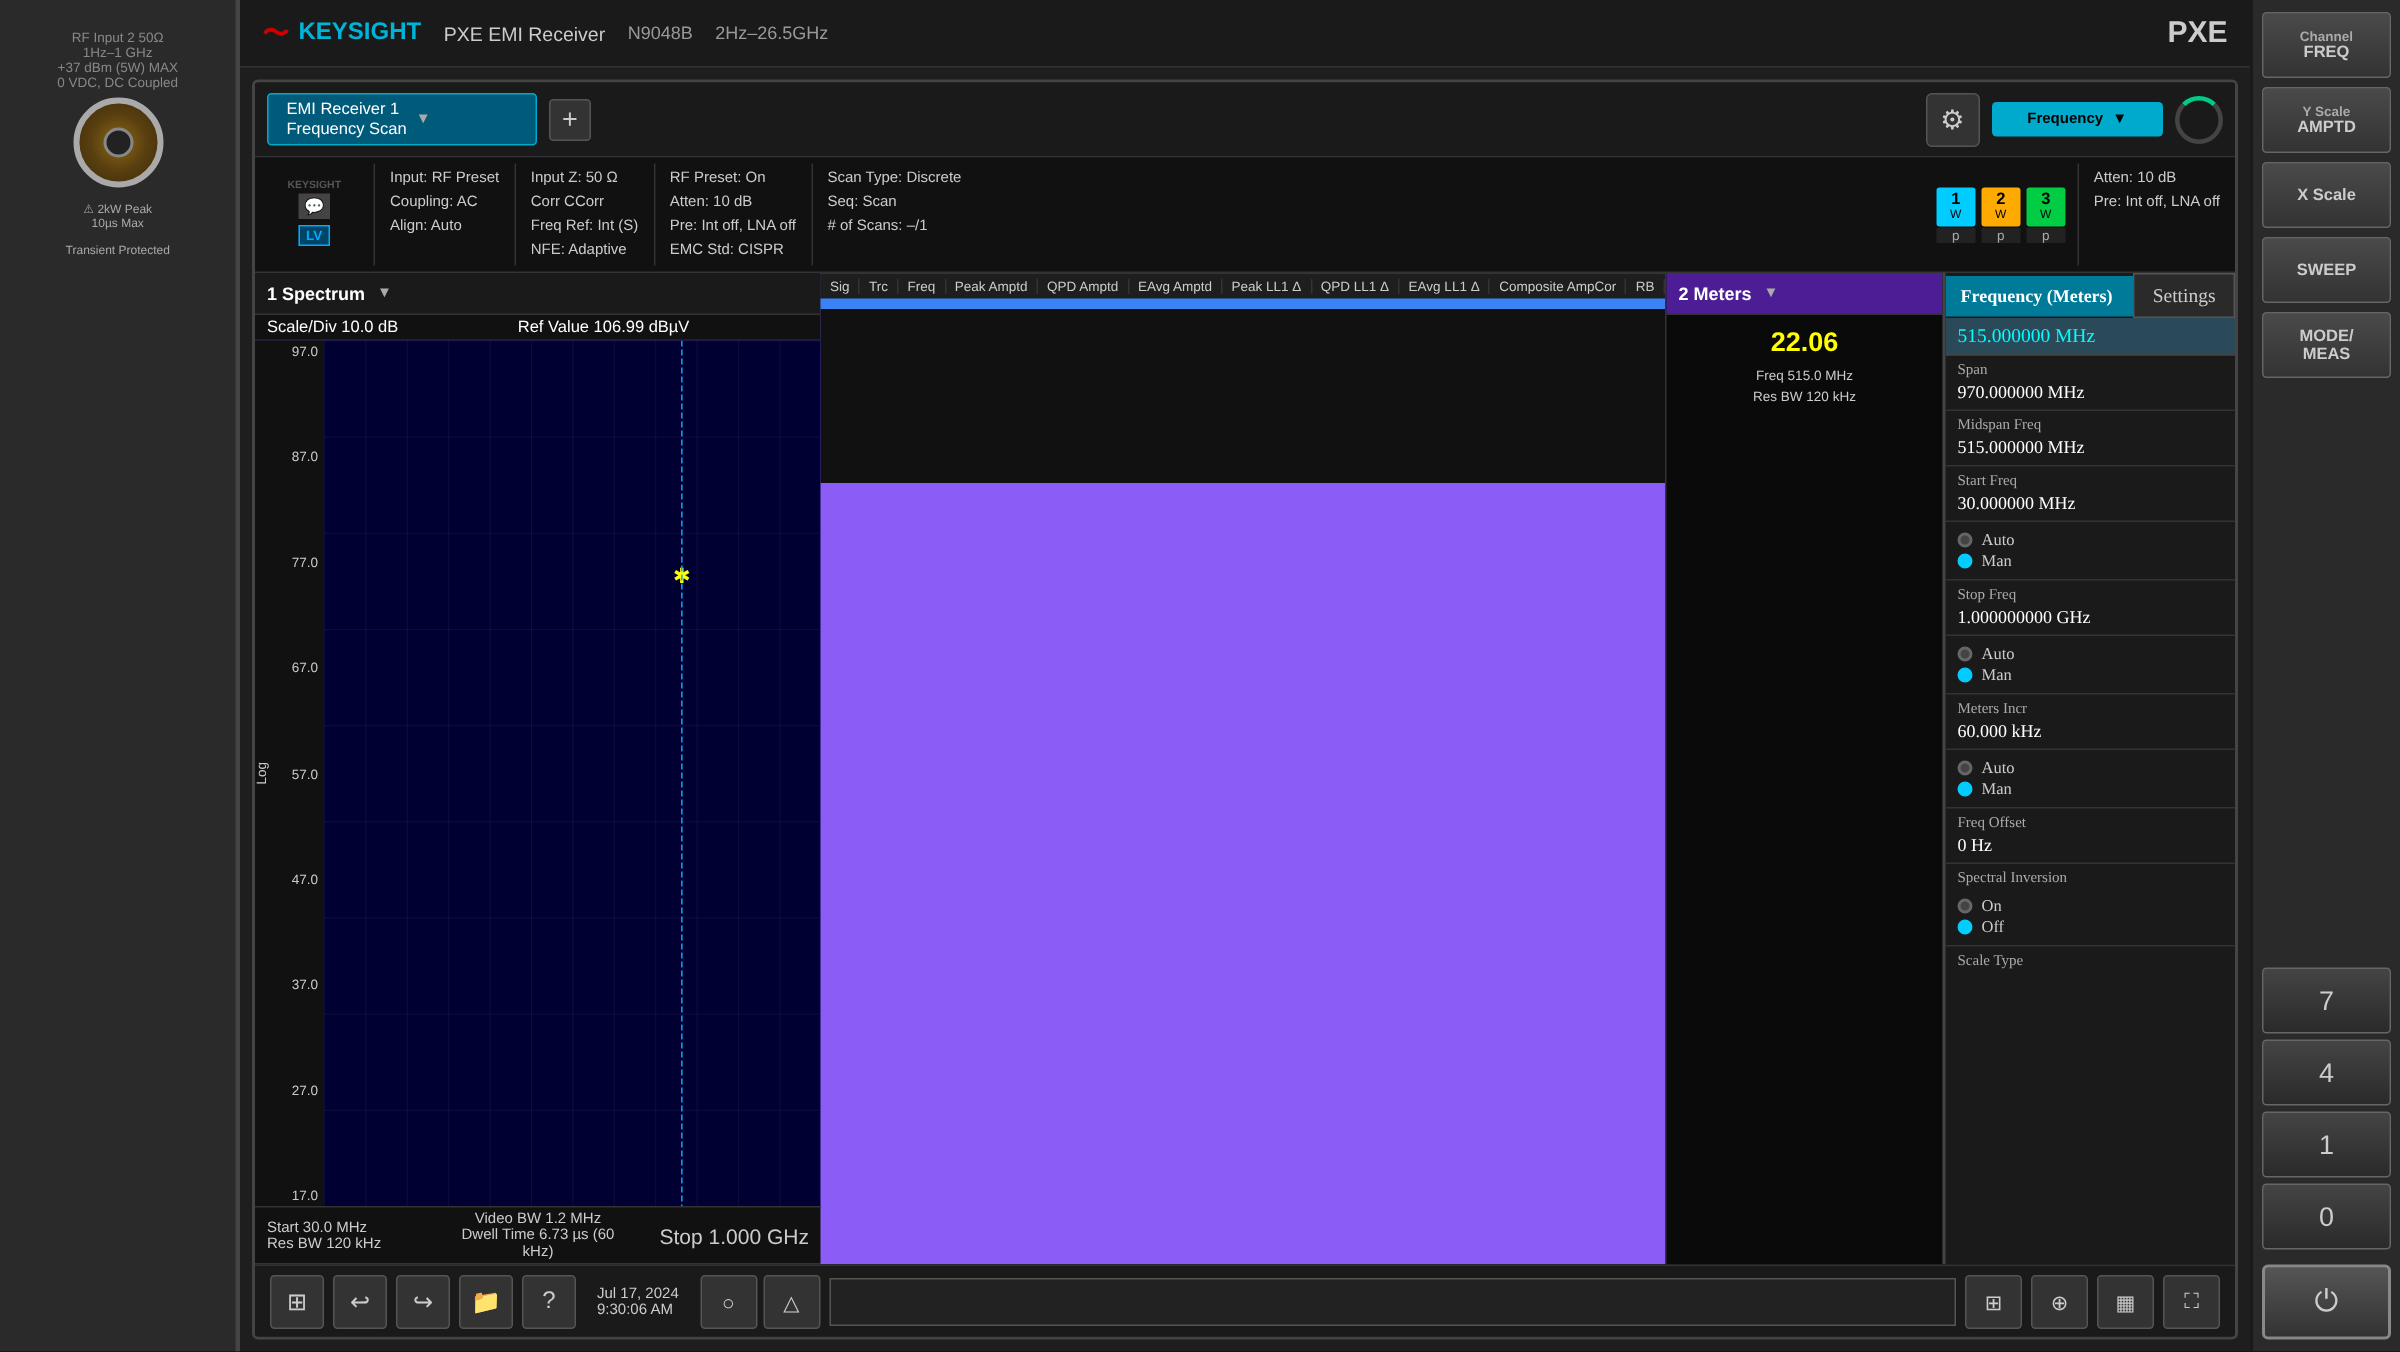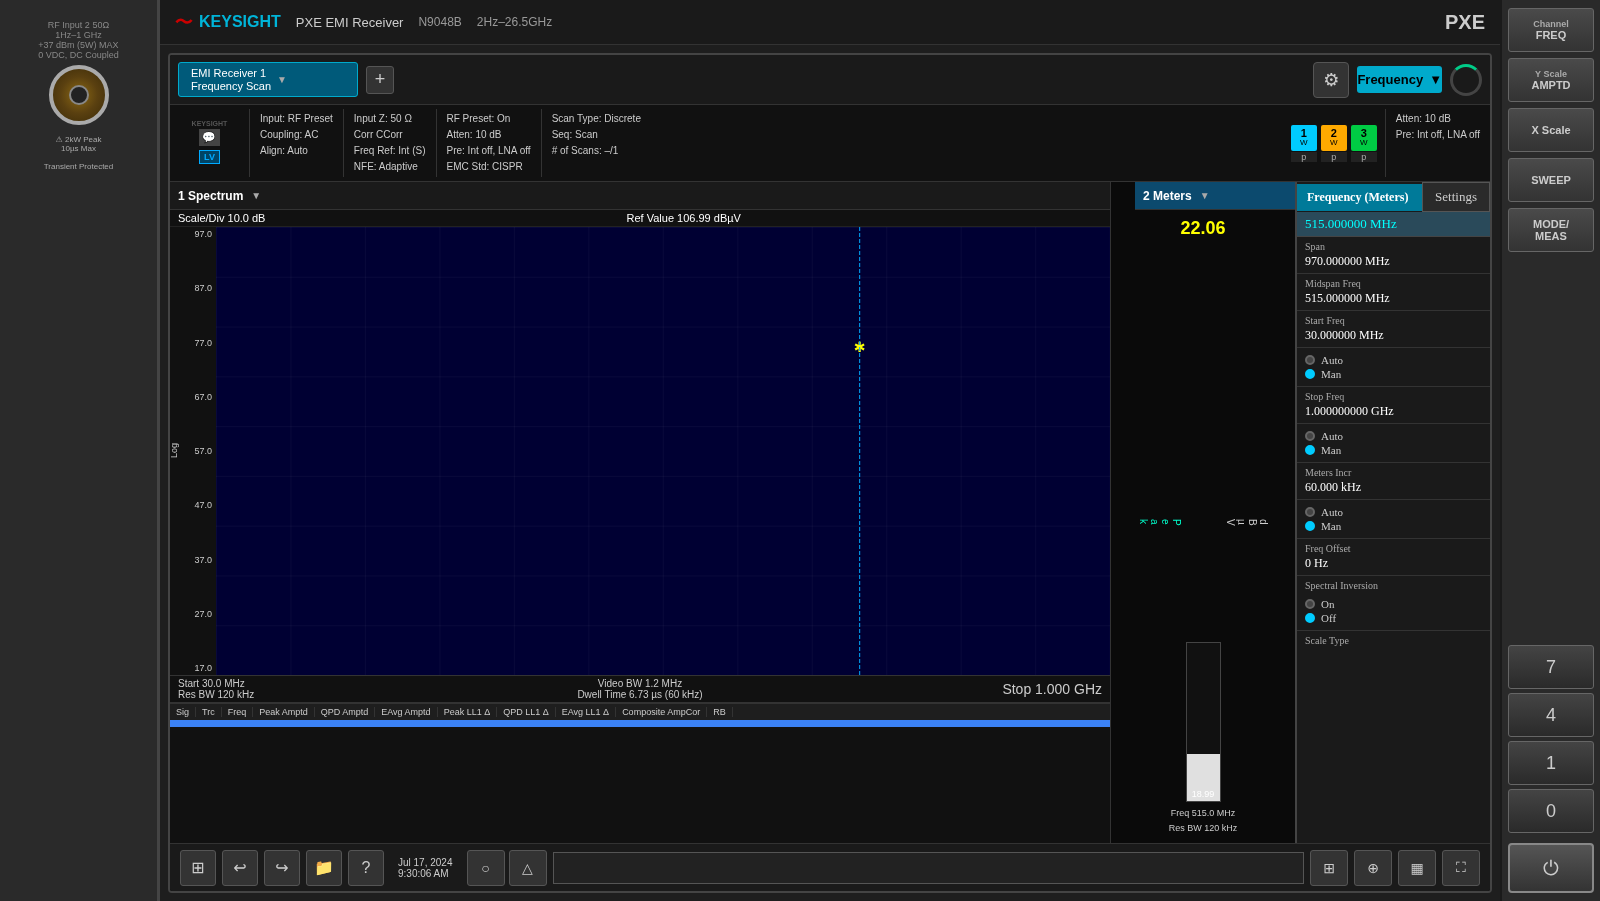--- a/index.html
+++ b/index.html
@@ -176,22 +176,22 @@
       align-items: center;
       justify-content: center;
       border-radius: 4px;
       font-size: 18px;
     }
 
     .freq-dropdown {
       background: #00aacc;
       border: none;
       color: #000;
-      padding: 6px 0;
-      font-size: 13px;
+      padding: 6px 24px;
+      font-size: 10px;
       font-weight: bold;
       border-radius: 3px;
       cursor: pointer;
       display: flex;
       align-items: center;
       gap: 6px;
     }
 
     .spinning-indicator {
       width: 32px;
@@ -296,22 +296,21 @@
     .main-content {
       display: flex;
       flex: 1;
       overflow: hidden;
     }
 
     
     .chart-area {
       flex: 1;
       display: flex;
-      flex-direction: column;
-      background: #f0abfc;
+      background: #8b5cf6;
     }
 
     
     .spectrum-section {
       flex: 1;
       display: flex;
       flex-direction: column;
       border-bottom: 1px solid #333;
     }
 
@@ -399,27 +398,26 @@
     
     .meters-section {
       width: 185px;
       background: #0a0a0a;
       border-left: 1px solid #333;
       display: flex;
       flex-direction: column;
     }
 
     .meters-header {
-      background: #0c4a6e;
+      background: #4c1d95;
       height: 28px;
       display: flex;
       align-items: center;
       padding: 0 8px;
       border-bottom: 1px solid #333;
-      margin-left: 24px;
     }
 
     .meter-display {
       flex: 1;
       display: flex;
       flex-direction: column;
       align-items: center;
       justify-content: flex-start;
       padding: 8px;
       gap: 4px;
@@ -854,28 +852,20 @@
       </div>
 
       <div class="meters-section">
         <div class="meters-header">
           <span class="section-title">2 Meters</span>
           <span class="section-dropdown" style="margin-left:8px;">▼</span>
         </div>
 
         <div class="meter-display">
           <div style="color:#ffff00;font-size:18px;font-weight:bold;text-align:center;">22.06</div>
-          <div style="display:flex;flex:1;width:100%;justify-content:center;gap:4px;align-items:flex-end;">
-            <div style="color:#00ffcc;font-size:10px;writing-mode:vertical-rl;align-self:center;">P<br>e<br>a<br>k</div>
-            <div style="width:35px;height:160px;background:#111;border:1px solid #444;display:flex;flex-direction:column;justify-content:flex-end;position:relative;">
-              <div style="height:30%;background:#e0e0e0;"></div>
-              <div style="position:absolute;bottom:2px;left:0;right:0;text-align:center;color:#fff;font-size:9px;">18.99</div>
-            </div>
-            <div style="color:#ccc;font-size:10px;writing-mode:vertical-rl;align-self:center;">d<br>B<br>µ<br>V</div>
-          </div>
           <div style="font-size:9px;color:#ccc;text-align:center;line-height:1.6;">
             <div>Freq 515.0 MHz</div>
             <div>Res BW 120 kHz</div>
           </div>
         </div>
       </div>
 
       <div class="right-panel">
         <div style="display:flex;align-items:center;">
           <div class="right-panel-title" style="flex:1;">Frequency (Meters)</div>

